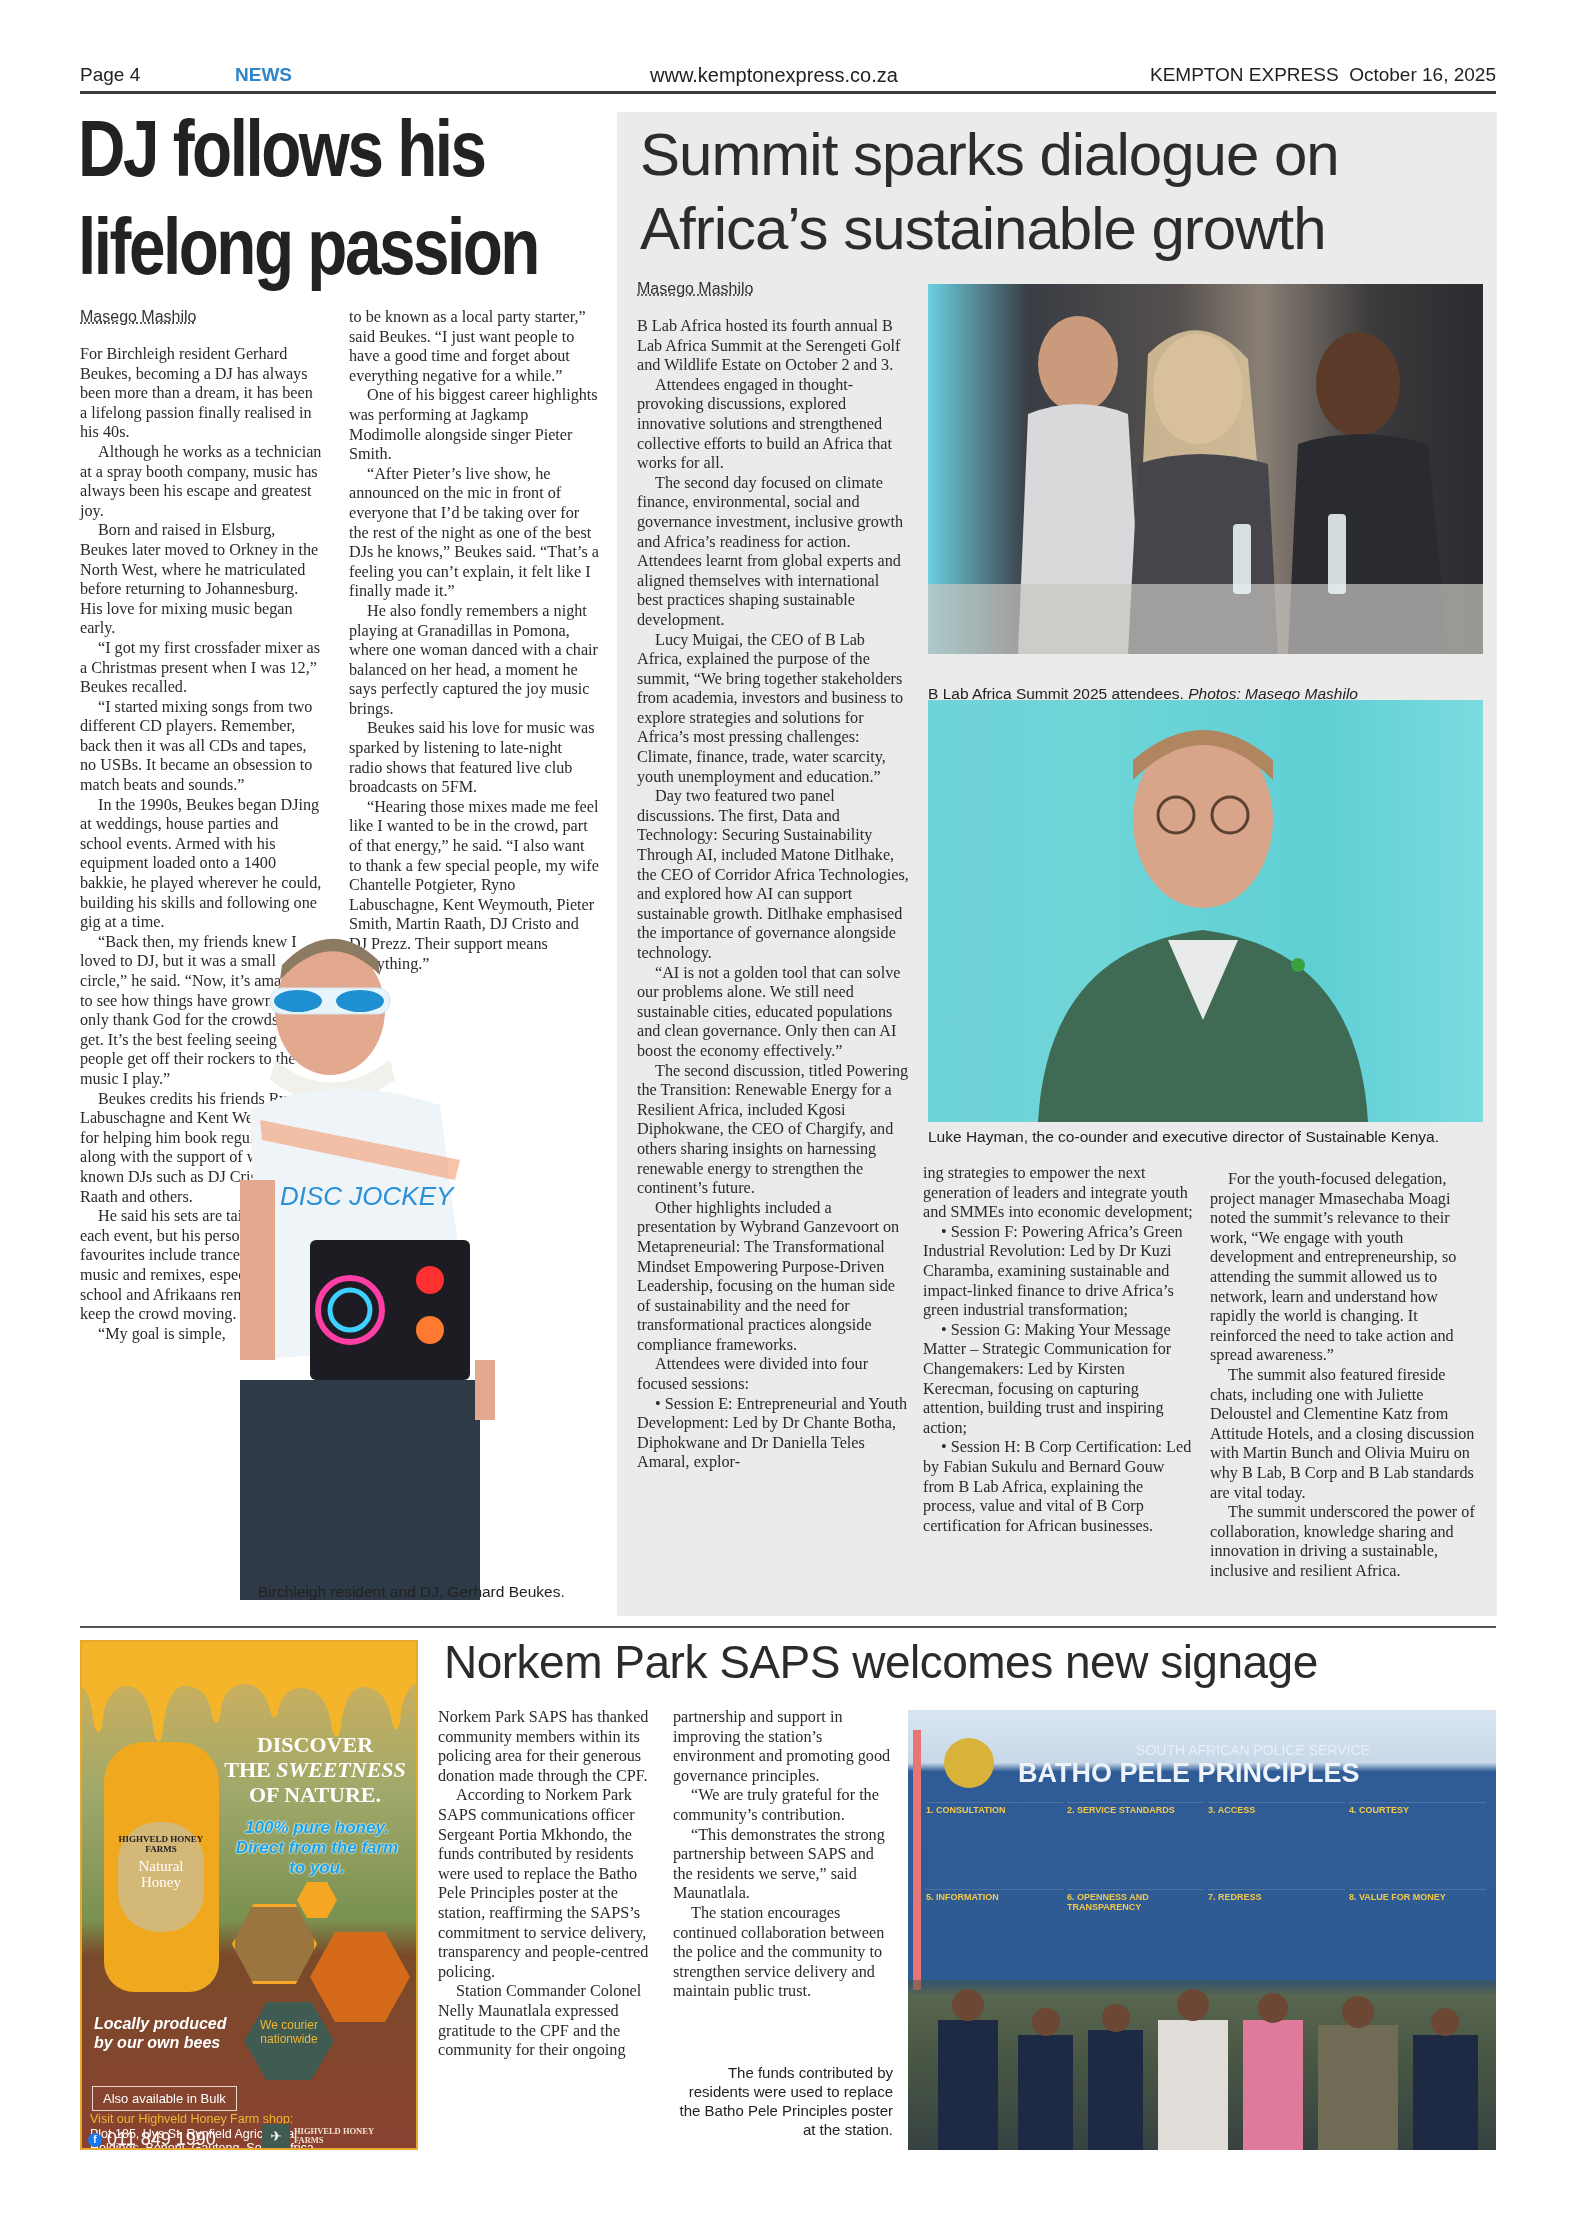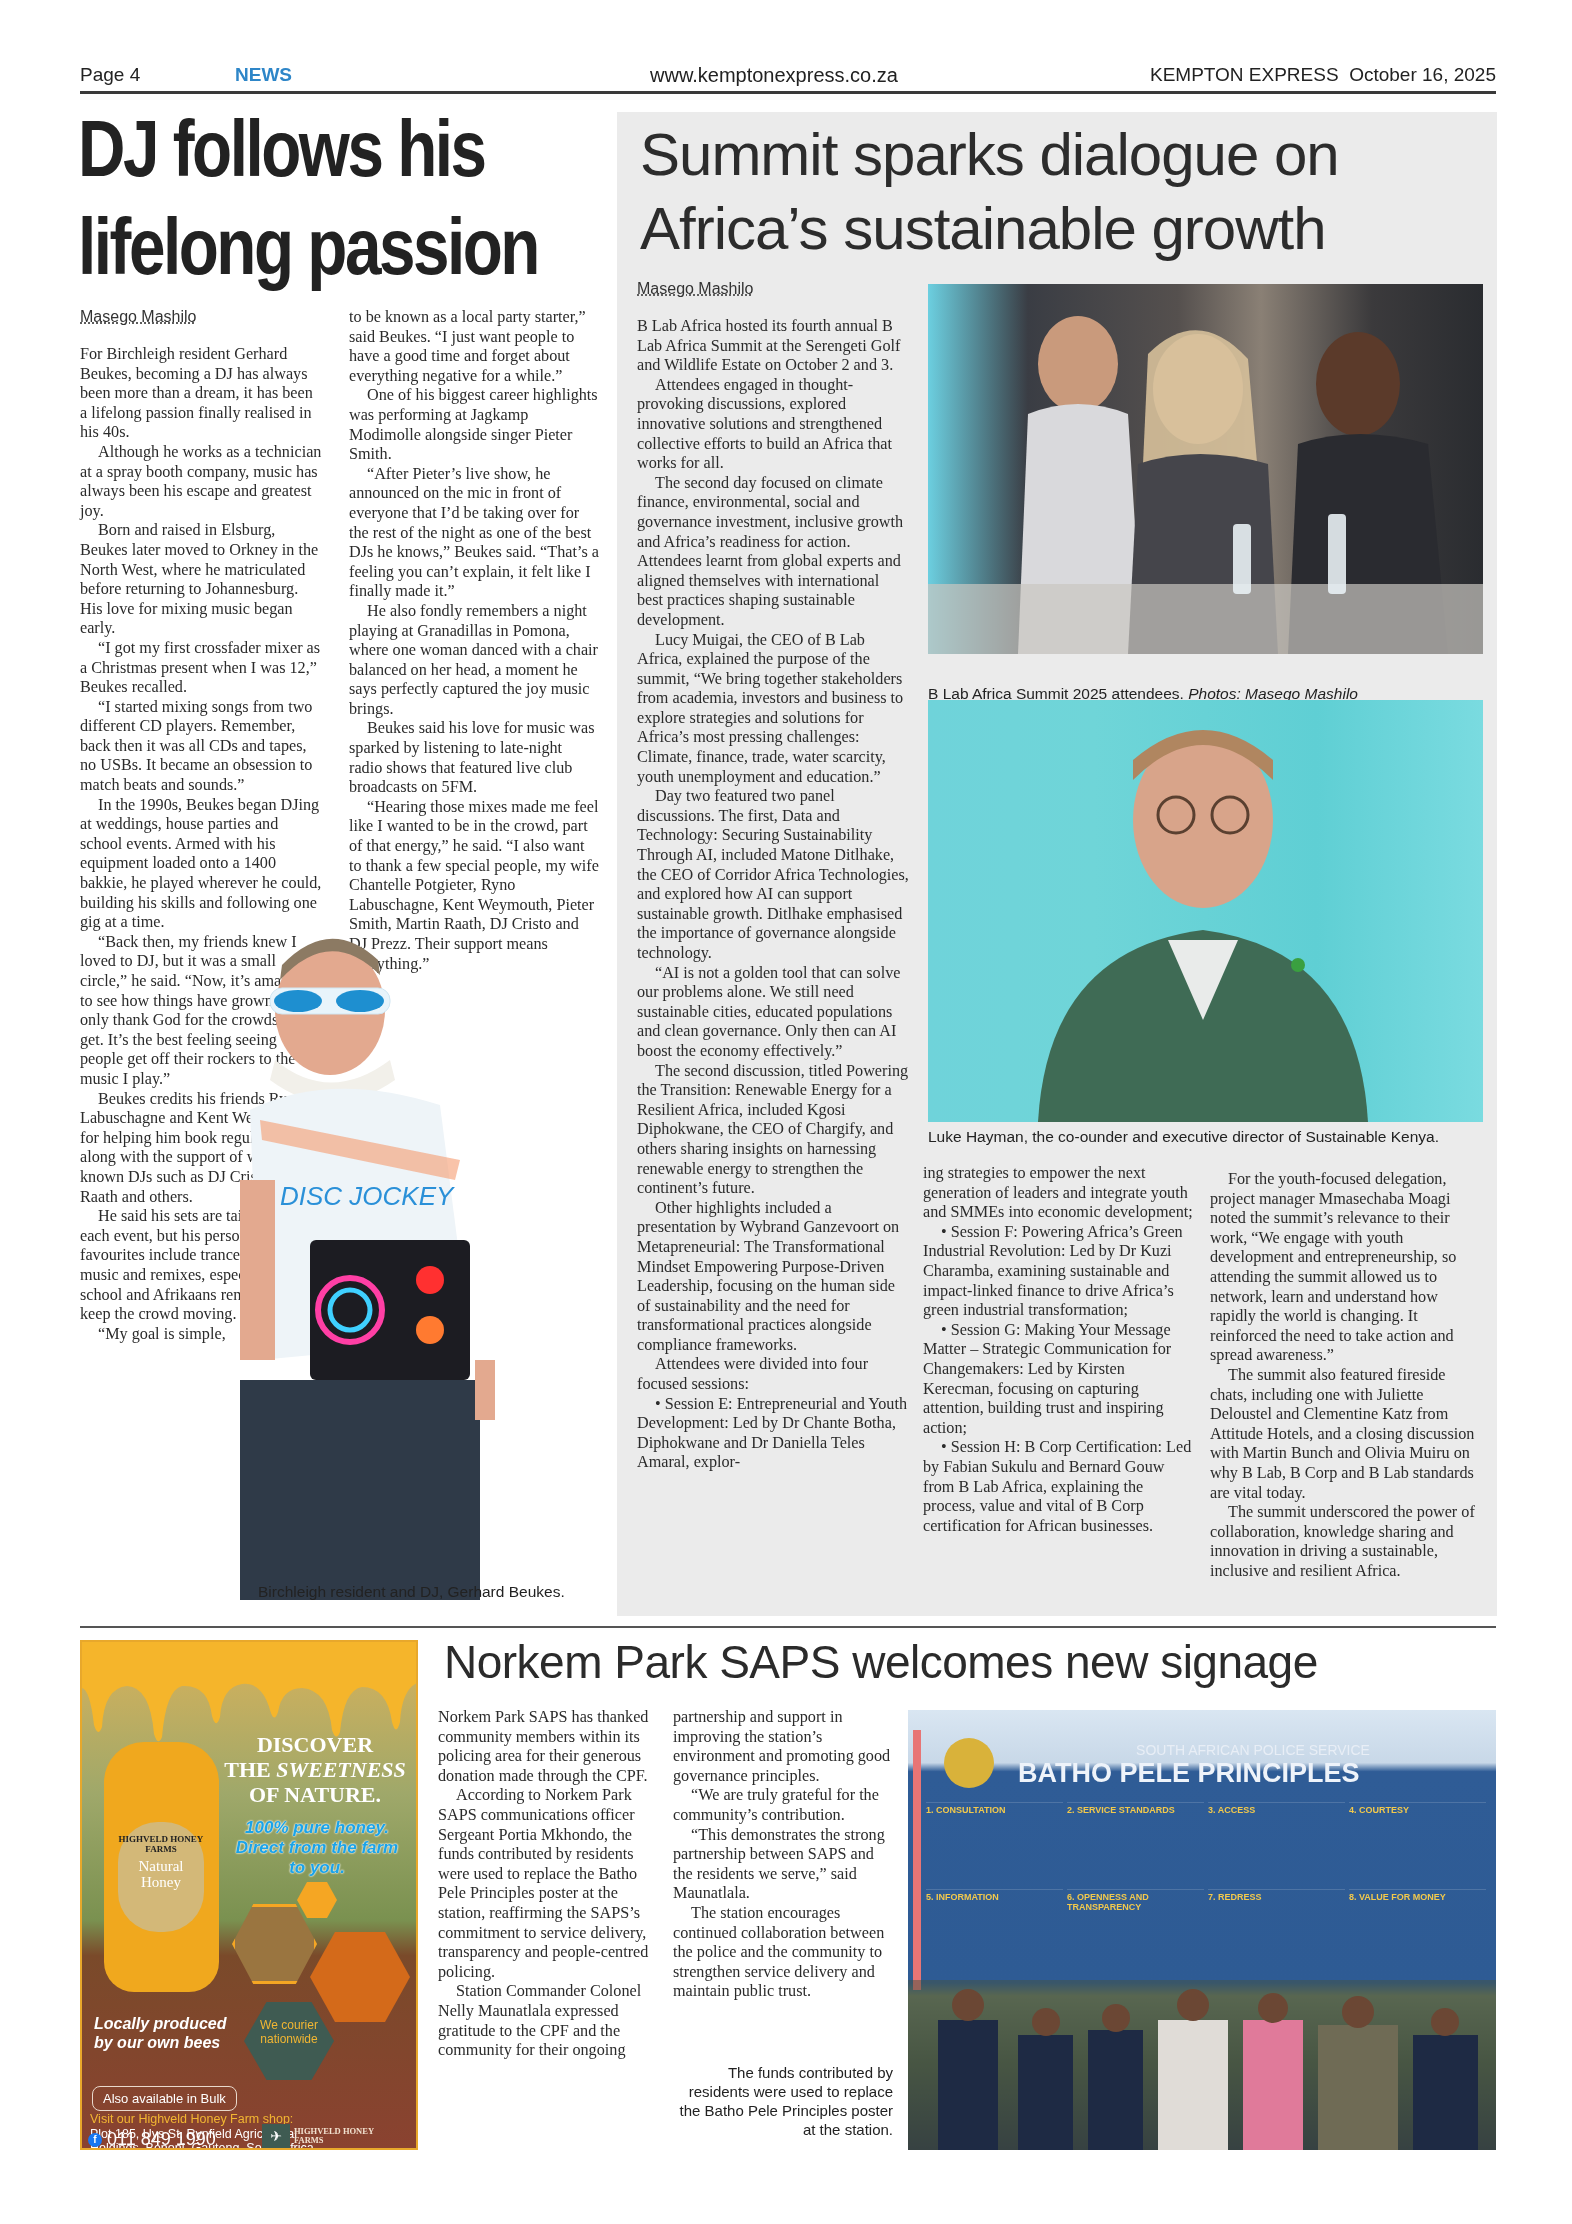--- a/index.html
+++ b/index.html
@@ -217,21 +217,21 @@
     <div style="position:absolute;left:14px;top:80px;width:86px;height:110px;border-radius:40px;background:#d3b878;text-align:center;padding-top:12px">
       <div style="font-size:9px;font-weight:bold;color:#222;line-height:10px">HIGHVELD HONEY FARMS</div>
       <div style="font-size:15px;font-weight:normal;color:#fff;line-height:16px;margin-top:4px">Natural Honey</div>
     </div>
   </div>
   <div style="position:absolute;left:215px;top:240px;width:40px;height:36px;background:#f5a623;clip-path:polygon(25% 0,75% 0,100% 50%,75% 100%,25% 100%,0 50%)"></div>
   <div style="position:absolute;left:150px;top:262px;width:85px;height:80px;background:#9a7540;border:3px solid #f5a623;clip-path:polygon(25% 0,75% 0,100% 50%,75% 100%,25% 100%,0 50%)"></div>
   <div style="position:absolute;left:228px;top:290px;width:100px;height:90px;background:#d46a1a;clip-path:polygon(25% 0,75% 0,100% 50%,75% 100%,25% 100%,0 50%)"></div>
   <div style="position:absolute;left:12px;top:372px;width:150px;font-family:'Liberation Sans',sans-serif;font-weight:bold;font-style:italic;color:#fff;font-size:16px;line-height:19px">Locally produced by our own bees</div>
   <div style="position:absolute;left:162px;top:360px;width:90px;height:78px;background:#3f5b52;clip-path:polygon(25% 0,75% 0,100% 50%,75% 100%,25% 100%,0 50%);text-align:center;padding:16px 14px 0;font-family:'Liberation Sans',sans-serif;color:#f2b632;font-size:12px;line-height:14px">We courier nationwide</div>
-  <div style="position:absolute;left:10px;top:444px;padding:4px 10px;border:1px solid #e9d9cc;border-radius:8px;font-family:'Liberation Sans',sans-serif;color:#fff;font-size:13px">Also available in Bulk</div>
+  <div style="position:absolute;left:10px;top:444px;padding:4px 10px;border:1px solid #e9d9cc;border-radius:0;font-family:'Liberation Sans',sans-serif;color:#fff;font-size:13px">Also available in Bulk</div>
   <div style="position:absolute;left:8px;top:470px;width:320px;font-family:'Liberation Sans',sans-serif;font-size:12.5px;line-height:14.5px;color:#fff">
     <div style="color:#f2b632">Visit our Highveld Honey Farm shop:</div>
     <div style="width:240px">Plot 185, Uys St, Rynfield Agricultural Holdings, Benoni, Gauteng, South Africa</div>
   </div>
   <div style="position:absolute;left:8px;top:480px;font-family:'Liberation Sans',sans-serif;color:#fff;font-size:18px;display:flex;align-items:center;gap:5px;margin-top:0;transform:translateY(0)"></div>
 
   <div style="position:absolute;left:6px;top:482px;width:130px;height:22px;transform:translateY(0)"></div>
   <div style="position:absolute;left:6px;top:487px;display:flex;align-items:center;gap:5px;font-family:'Liberation Sans',sans-serif;color:#fff;font-size:18px">
     <span style="width:14px;height:14px;border-radius:50%;background:#1877f2;color:#fff;font-size:10px;font-weight:bold;display:inline-flex;align-items:center;justify-content:center">f</span>
     <span>011 849 1990</span>

